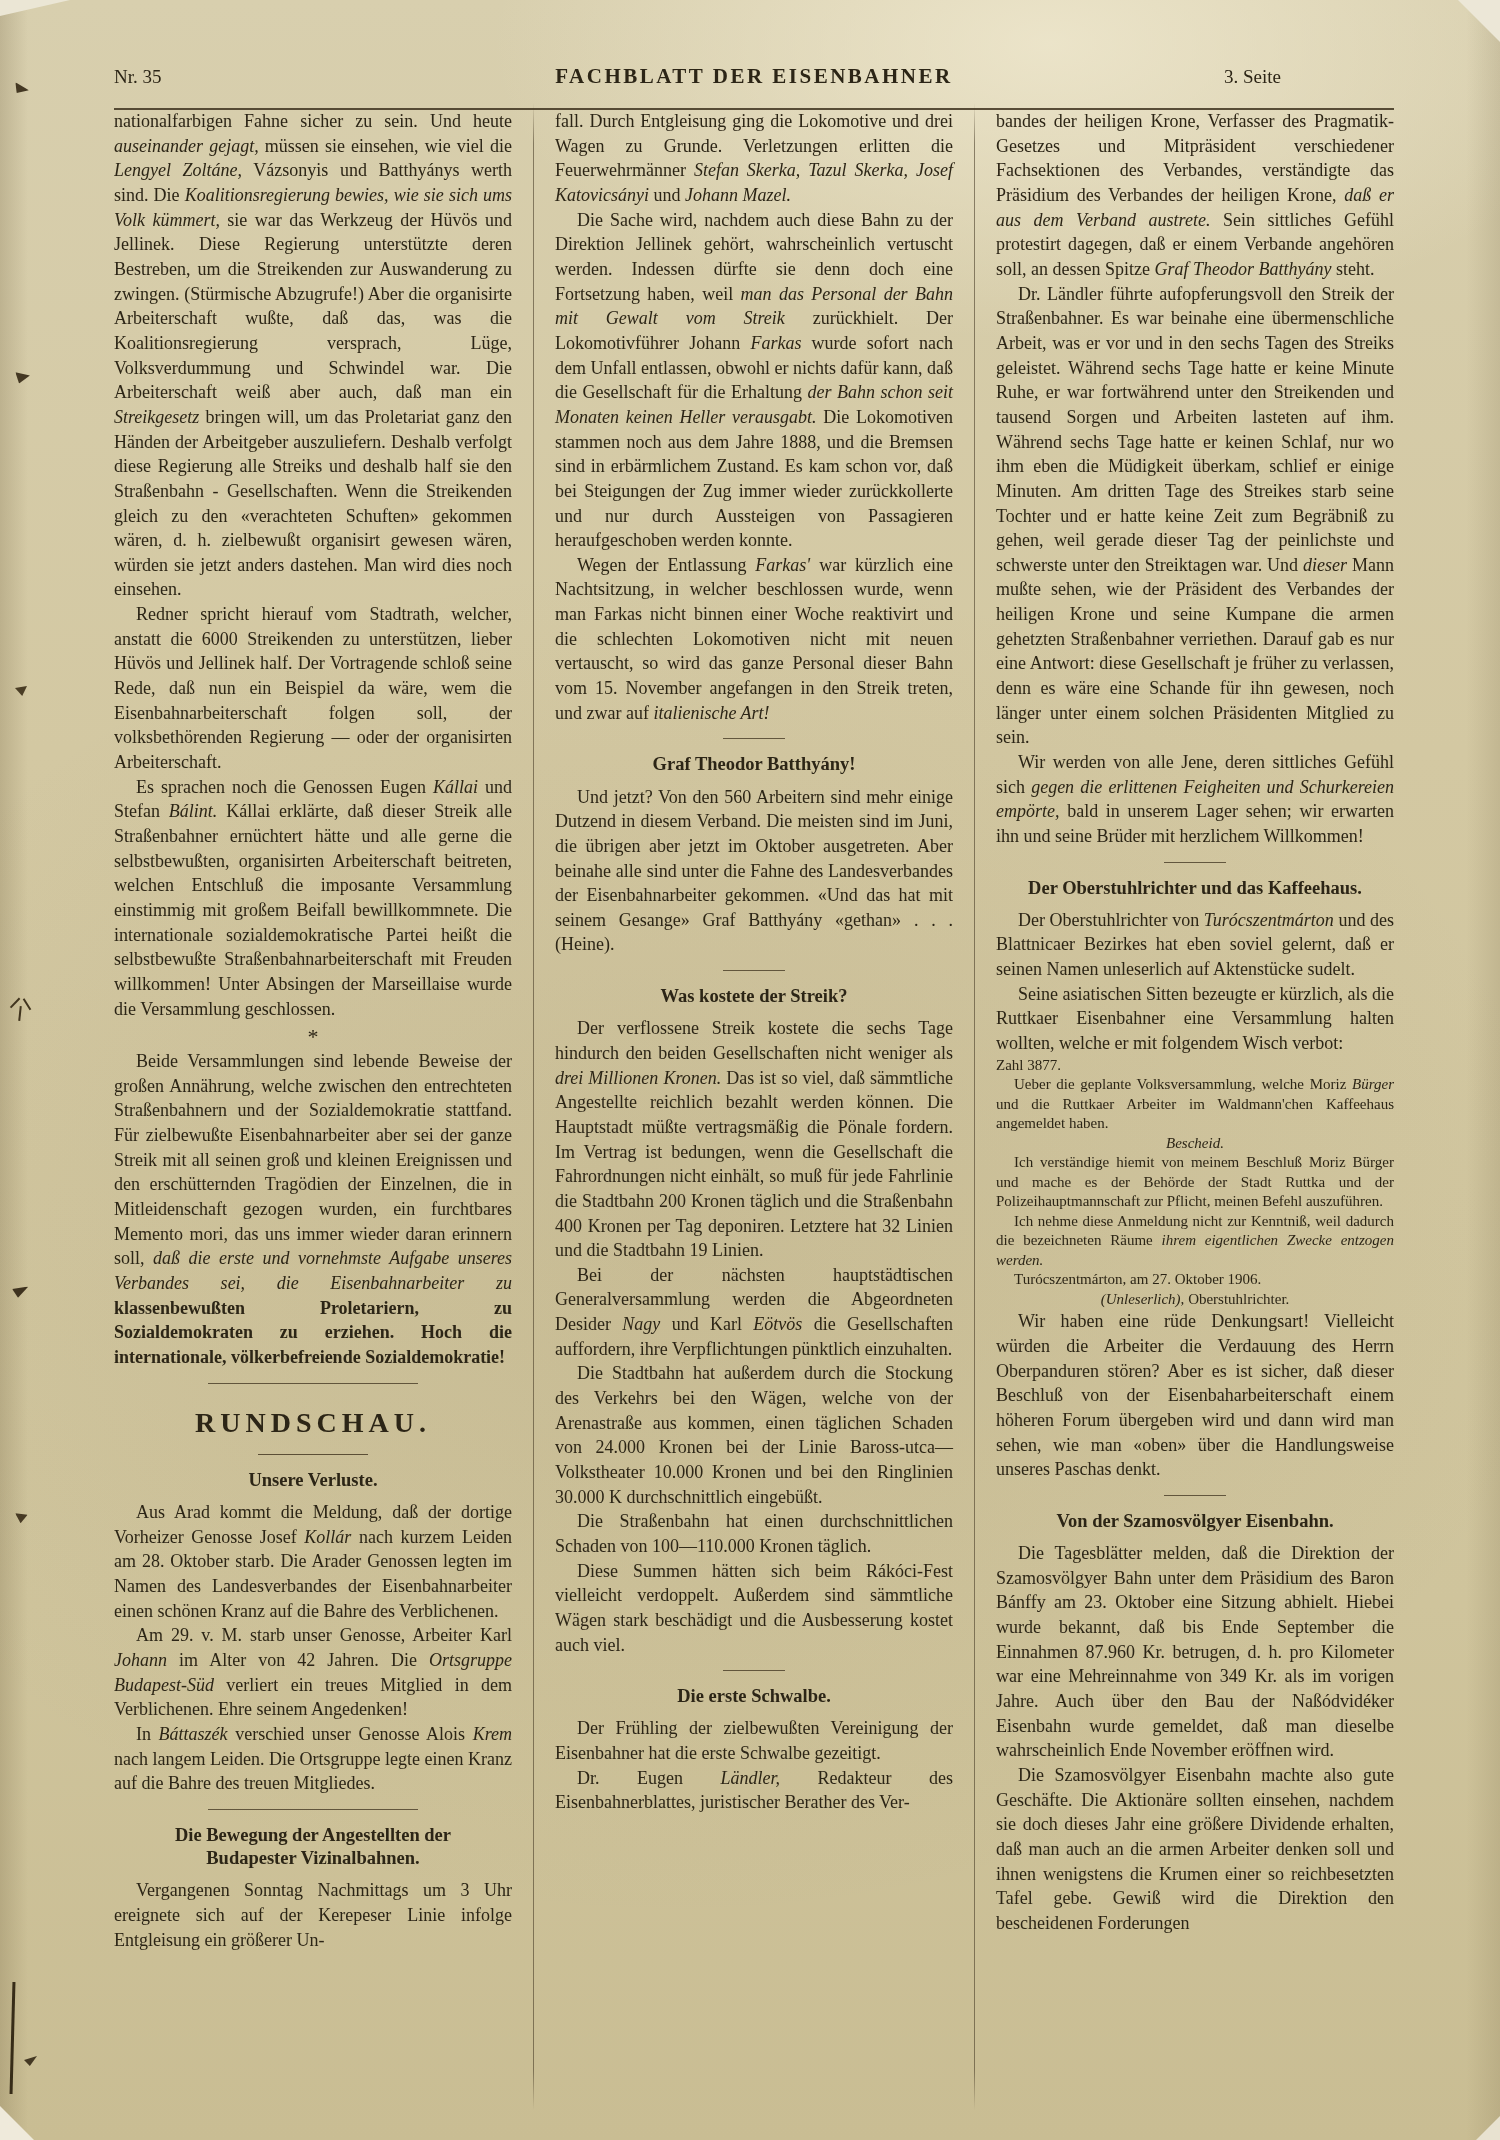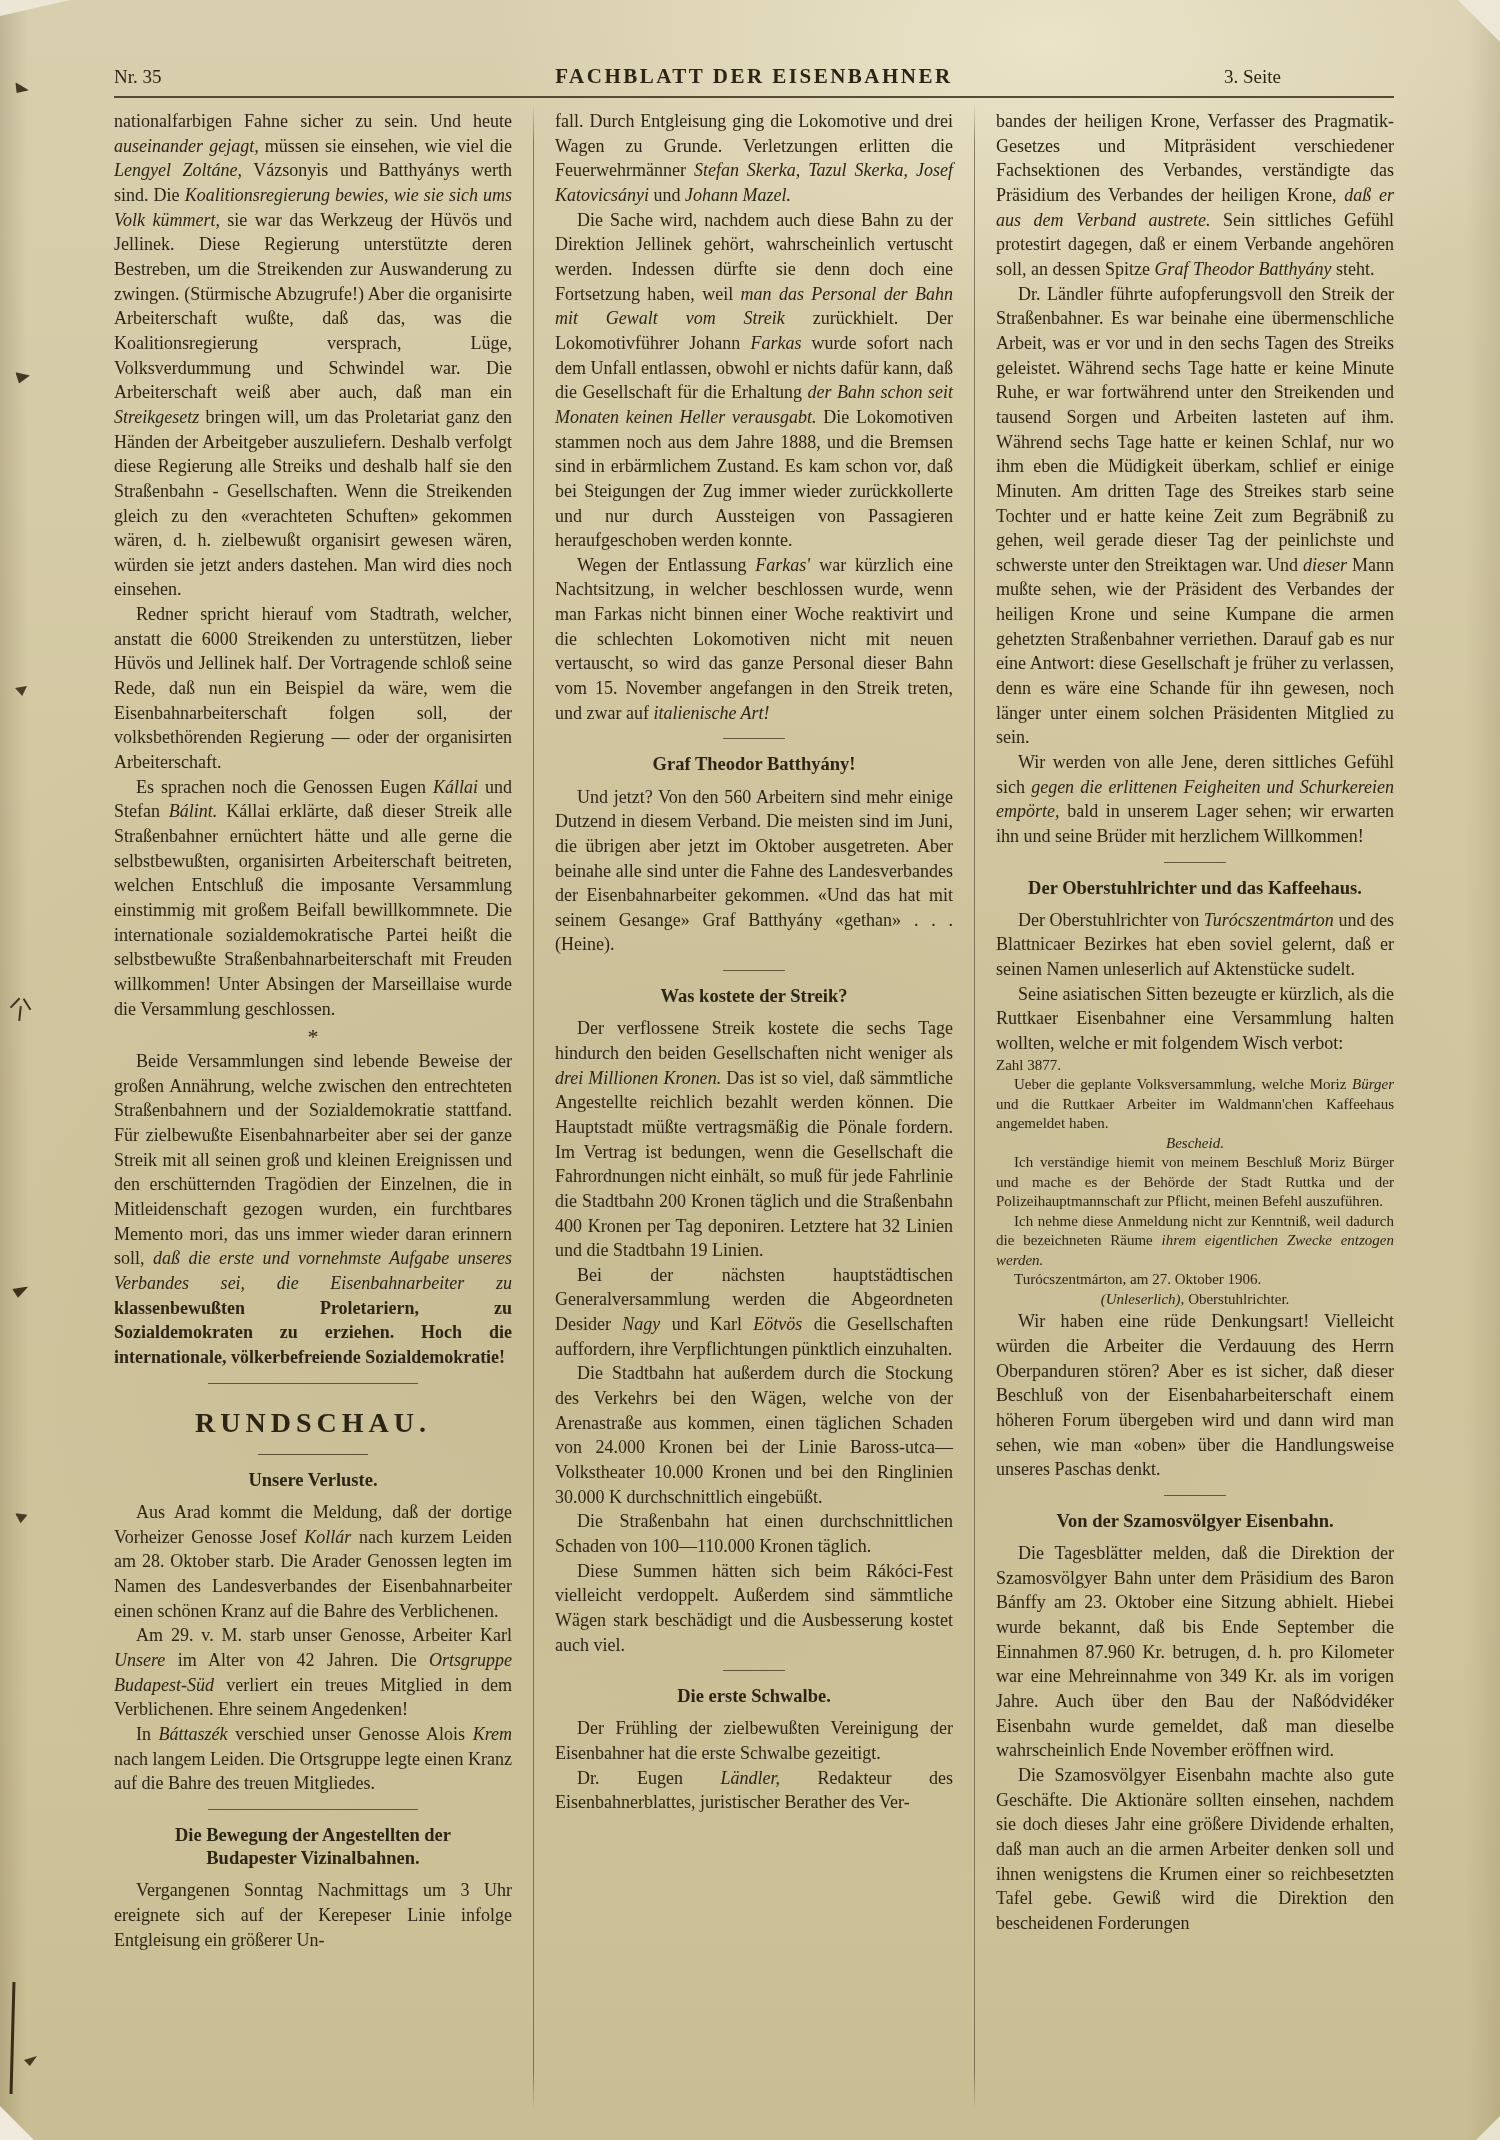--- a/index.html
+++ b/index.html
@@ -10,21 +10,21 @@
       linear-gradient(90deg, rgba(92,76,44,.20) 0, rgba(92,76,44,0) 28px),
       linear-gradient(270deg, rgba(92,76,44,.14) 0, rgba(92,76,44,0) 34px),
       radial-gradient(ellipse 900px 480px at 70% 2%, rgba(240,233,208,.8), rgba(240,233,208,0) 62%),
       radial-gradient(ellipse 1250px 950px at 45% 58%, rgba(118,98,58,.10), rgba(118,98,58,0) 72%),
       linear-gradient(180deg,#d8cfae 0%,#d3c8a2 35%,#cfc49c 75%,#c9bd93 100%);
     font-family:"Liberation Serif","DejaVu Serif",serif;
     color:#2c2516;
   }
   
   .header{position:absolute;left:114px;right:106px;top:64px;display:flex;align-items:baseline;
-    border-bottom:2px solid rgba(62,50,30,.85);padding-bottom:7px;}
+    border-bottom:2px solid rgba(62,50,30,.85);padding-bottom:19px;}
   .header .issue{width:170px;font-size:19px;}
   .header .title{flex:1;text-align:center;font-size:21px;font-weight:bold;letter-spacing:2.5px;}
   .header .pageno{width:170px;text-align:left;font-size:19px;}
   
   .columns{position:absolute;left:114px;right:106px;top:103px;bottom:30px;display:flex;overflow:hidden;}
   .col{flex:1 1 0;min-width:0;padding:6px 21px 0;}
   .col:first-child{padding-left:0;}
   .col:last-child{padding-right:0;}
   .divider{width:1px;background:linear-gradient(180deg, rgba(62,50,30,0), rgba(62,50,30,.55) 2%, rgba(62,50,30,.55) 98%, rgba(62,50,30,0));}
   
@@ -88,21 +88,21 @@
       <div class="col">
         <div class="blk cont">nationalfarbigen Fahne sicher zu sein. Und heute <i>auseinander gejagt,</i> müssen sie einsehen, wie viel die <i>Lengyel Zoltáne,</i> Vázsonyis und Batthyánys werth sind. Die <i>Koalitionsregierung bewies, wie sie sich ums Volk kümmert,</i> sie war das Werkzeug der Hüvös und Jellinek. Diese Regierung unterstützte deren Bestreben, um die Streikenden zur Auswanderung zu zwingen. (Stürmische Abzugrufe!) Aber die organisirte Arbeiterschaft wußte, daß das, was die Koalitionsregierung versprach, Lüge, Volksverdummung und Schwindel war. Die Arbeiterschaft weiß aber auch, daß man ein <i>Streikgesetz</i> bringen will, um das Proletariat ganz den Händen der Arbeitgeber auszuliefern. Deshalb verfolgt diese Regierung alle Streiks und deshalb half sie den Straßenbahn - Gesellschaften. Wenn die Streikenden gleich zu den «verachteten Schuften» gekommen wären, d. h. zielbewußt organisirt gewesen wären, würden sie jetzt anders dastehen. Man wird dies noch einsehen.</div>
         <div class="blk p">Redner spricht hierauf vom Stadtrath, welcher, anstatt die 6000 Streikenden zu unterstützen, lieber Hüvös und Jellinek half. Der Vortragende schloß seine Rede, daß nun ein Beispiel da wäre, wem die Eisenbahnarbeiterschaft folgen soll, der volksbethörenden Regierung — oder der organisirten Arbeiterschaft.</div>
         <div class="blk p">Es sprachen noch die Genossen Eugen <i>Kállai</i> und Stefan <i>Bálint.</i> Kállai erklärte, daß dieser Streik alle Straßenbahner ernüchtert hätte und alle gerne die selbstbewußten, organisirten Arbeiterschaft beitreten, welchen Entschluß die imposante Versammlung einstimmig mit großem Beifall bewillkommnete. Die internationale sozialdemokratische Partei heißt die selbstbewußte Straßenbahnarbeiterschaft mit Freuden willkommen! Unter Absingen der Marseillaise wurde die Versammlung geschlossen.</div>
         <div class="blk star">*</div>
         <div class="blk p">Beide Versammlungen sind lebende Beweise der großen Annährung, welche zwischen den entrechteten Straßenbahnern und der Sozialdemokratie stattfand. Für zielbewußte Eisenbahnarbeiter aber sei der ganze Streik mit all seinen groß und kleinen Ereignissen und den erschütternden Tragödien der Einzelnen, die in Mitleidenschaft gezogen wurden, ein furchtbares Memento mori, das uns immer wieder daran erinnern soll, <i>daß die erste und vornehmste Aufgabe unseres Verbandes sei, die Eisenbahnarbeiter zu</i> <b>klassenbewußten Proletariern, zu Sozialdemokraten zu erziehen. Hoch die internationale, völkerbefreiende Sozialdemokratie!</b></div>
         <div class="blk rule"></div>
         <div class="blk h1">RUNDSCHAU.</div>
         <div class="blk h">Unsere Verluste.</div>
         <div class="blk p">Aus Arad kommt die Meldung, daß der dortige Vorheizer Genosse Josef <i>Kollár</i> nach kurzem Leiden am 28. Oktober starb. Die Arader Genossen legten im Namen des Landesverbandes der Eisenbahnarbeiter einen schönen Kranz auf die Bahre des Verblichenen.</div>
-        <div class="blk p">Am 29. v. M. starb unser Genosse, Arbeiter Karl <i>Unsere</i> im Alter von 42 Jahren. Die <i>Ortsgruppe Budapest-Süd</i> verliert ein treues Mitglied in dem Verblichenen. Ehre seinem Angedenken!</div>
+        <div class="blk p">Am 29. v. M. starb unser Genosse, Arbeiter Karl <i>Johann</i> im Alter von 42 Jahren. Die <i>Ortsgruppe Budapest-Süd</i> verliert ein treues Mitglied in dem Verblichenen. Ehre seinem Angedenken!</div>
         <div class="blk p">In <i>Báttaszék</i> verschied unser Genosse Alois <i>Krem</i> nach langem Leiden. Die Ortsgruppe legte einen Kranz auf die Bahre des treuen Mitgliedes.</div>
         <div class="blk rule"></div>
         <div class="blk h">Die Bewegung der Angestellten der Budapester Vizinalbahnen.</div>
         <div class="blk p">Vergangenen Sonntag Nachmittags um 3 Uhr ereignete sich auf der Kerepeser Linie infolge Entgleisung ein größerer Un-</div>
       </div>
       <div class="divider"></div>
       <div class="col">
         <div class="blk cont">fall. Durch Entgleisung ging die Lokomotive und drei Wagen zu Grunde. Verletzungen erlitten die Feuerwehrmänner <i>Stefan Skerka, Tazul Skerka, Josef Katovicsányi</i> und <i>Johann Mazel.</i></div>
         <div class="blk p">Die Sache wird, nachdem auch diese Bahn zu der Direktion Jellinek gehört, wahrscheinlich vertuscht werden. Indessen dürfte sie denn doch eine Fortsetzung haben, weil <i>man das Personal der Bahn mit Gewalt vom Streik</i> zurückhielt. Der Lokomotivführer Johann <i>Farkas</i> wurde sofort nach dem Unfall entlassen, obwohl er nichts dafür kann, daß die Gesellschaft für die Erhaltung <i>der Bahn schon seit Monaten keinen Heller verausgabt.</i> Die Lokomotiven stammen noch aus dem Jahre 1888, und die Bremsen sind in erbärmlichem Zustand. Es kam schon vor, daß bei Steigungen der Zug immer wieder zurückkollerte und nur durch Aussteigen von Passagieren heraufgeschoben werden konnte.</div>
         <div class="blk p">Wegen der Entlassung <i>Farkas'</i> war kürzlich eine Nachtsitzung, in welcher beschlossen wurde, wenn man Farkas nicht binnen einer Woche reaktivirt und die schlechten Lokomotiven nicht mit neuen vertauscht, so wird das ganze Personal dieser Bahn vom 15. November angefangen in den Streik treten, und zwar auf <i>italienische Art!</i></div>

